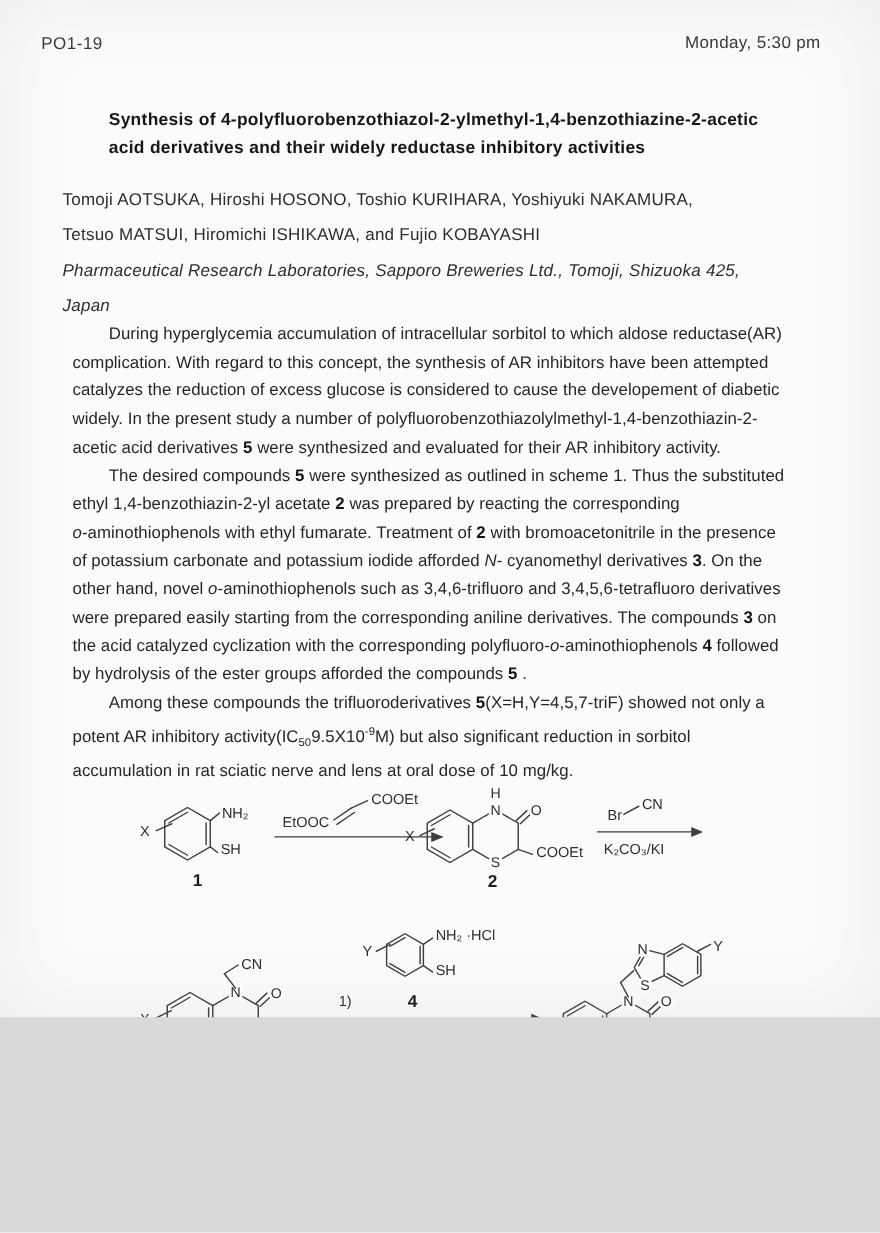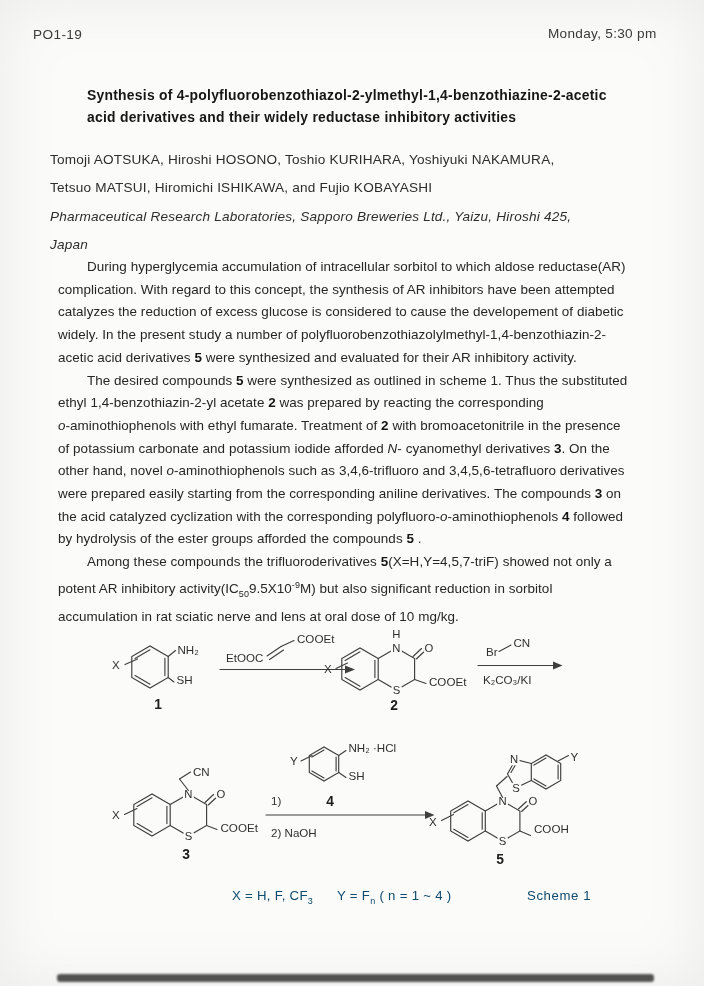--- a/index.html
+++ b/index.html
@@ -1,17 +1,17 @@
 <!DOCTYPE html>
 <html><head>
 <meta charset="utf-8">
 <style>
   html,body { margin:0; padding:0; background:#d9d9d9; }
   .page {
-    position:relative; width:704px; height:986px; margin:0 auto;
+    position:relative; width:704px; height:814px; margin:0 auto;
     background:#fbfbf9; overflow:hidden;
     font-family:"Liberation Sans","DejaVu Sans",sans-serif;
     color:#2a2a2a;
     box-shadow: inset 0 0 60px rgba(120,120,120,0.12);
   }
   .hdr-left  { position:absolute; left:33px;  top:27px; font-size:13.6px; color:#3a3a3a; letter-spacing:.4px; }
   .hdr-right { position:absolute; left:548px; top:26px; font-size:13.6px; color:#3a3a3a; letter-spacing:.3px;text-align:center; }
   .title {
     position:absolute; left:50px; top:84px; width:625px;
     font-weight:bold; font-size:13.9px; line-height:22.4px;
@@ -58,21 +58,21 @@
     <div class="line">Synthesis of 4-polyfluorobenzothiazol-2-ylmethyl-1,4-benzothiazine-2-acetic</div>
     <div class="line">acid derivatives and their widely reductase inhibitory activities</div>
   </div>
 
   <div class="authors">
     <div>Tomoji AOTSUKA, Hiroshi HOSONO, Toshio  KURIHARA, Yoshiyuki NAKAMURA,</div>
     <div>Tetsuo MATSUI, Hiromichi ISHIKAWA, and Fujio KOBAYASHI</div>
   </div>
 
   <div class="affiliation">
-    <div>Pharmaceutical Research Laboratories, Sapporo Breweries Ltd., Yaizu, Hiroshi 425,</div>
+    <div>Pharmaceutical Research Laboratories, Sapporo Breweries Ltd., Tomoji, Shizuoka 425,</div>
     <div>Japan</div>
   </div>
 
   <div class="bodytext">
     <div class="line indent">During hyperglycemia accumulation of intracellular sorbitol to which aldose reductase(AR)</div>
     <div class="line">complication. With regard to this concept, the synthesis of AR inhibitors have been attempted</div>
     <div class="line">catalyzes the reduction of excess glucose is considered to cause the developement of diabetic</div>
     <div class="line">widely.  In the present study a number of polyfluorobenzothiazolylmethyl-1,4-benzothiazin-2-</div>
     <div class="line">acetic acid derivatives <b>5</b> were synthesized and evaluated for their AR inhibitory activity.</div>
     <div class="line indent">The desired compounds <b>5</b>  were synthesized as outlined in scheme 1. Thus the substituted</div>

